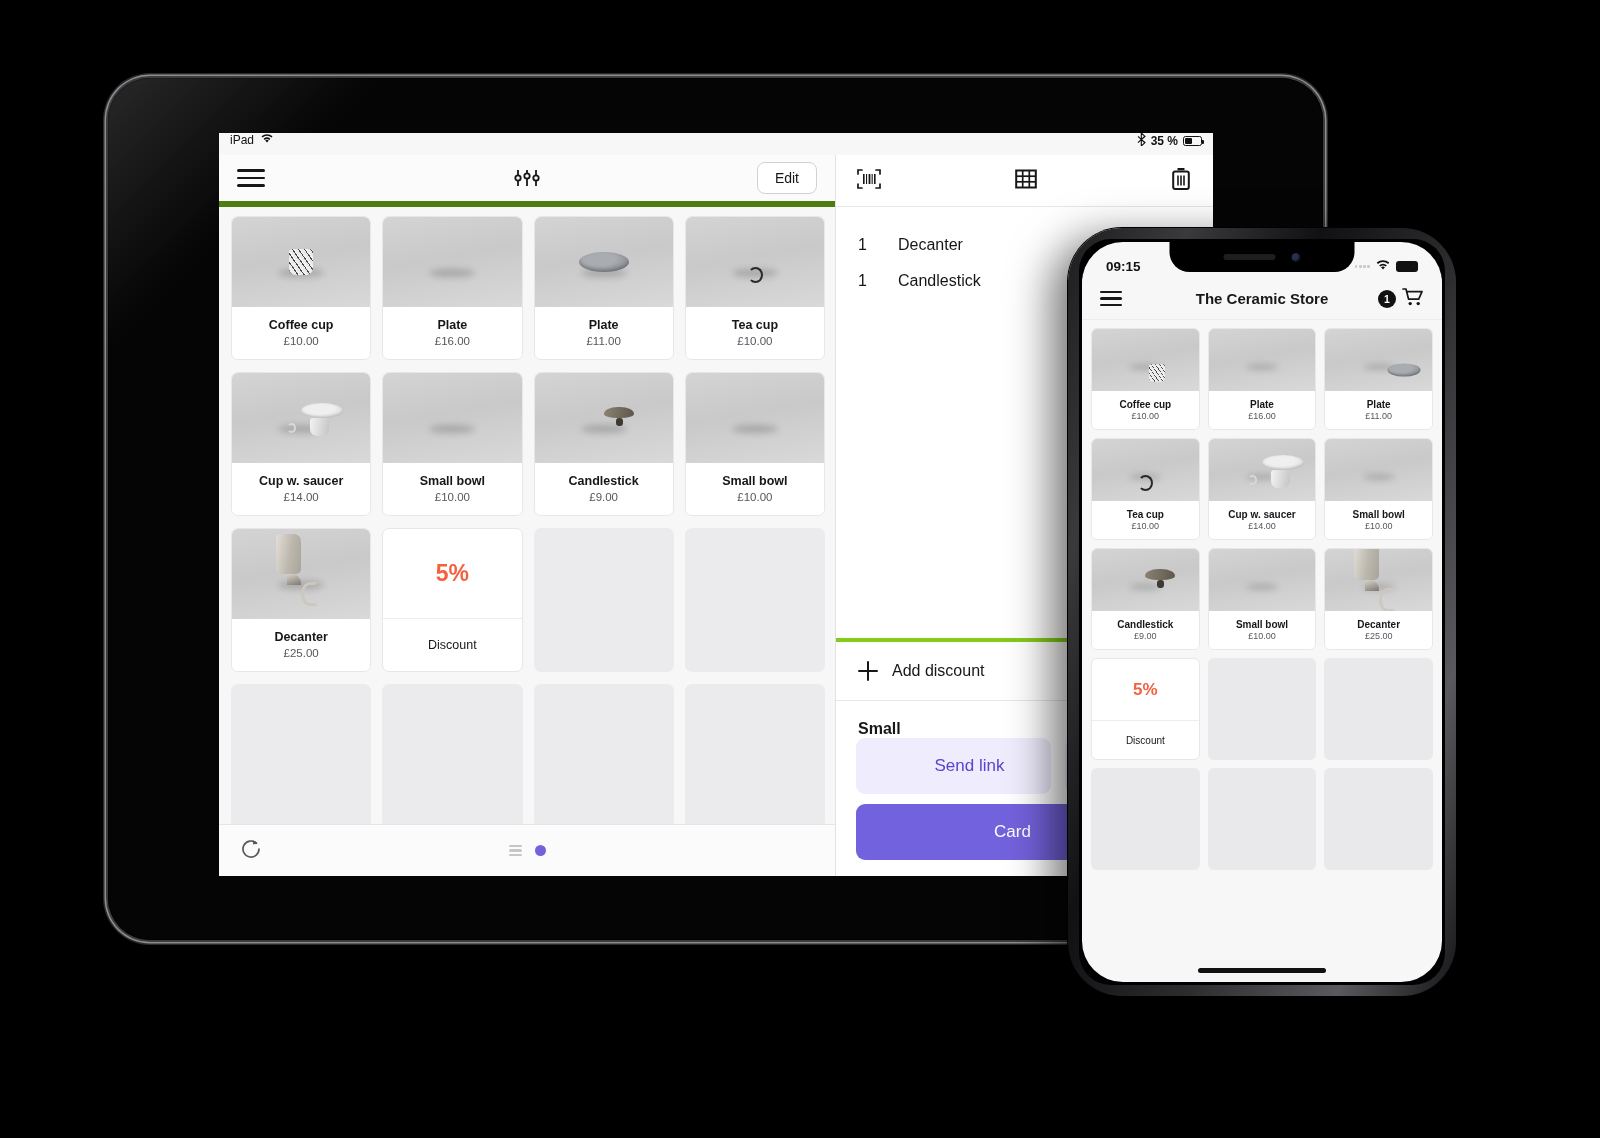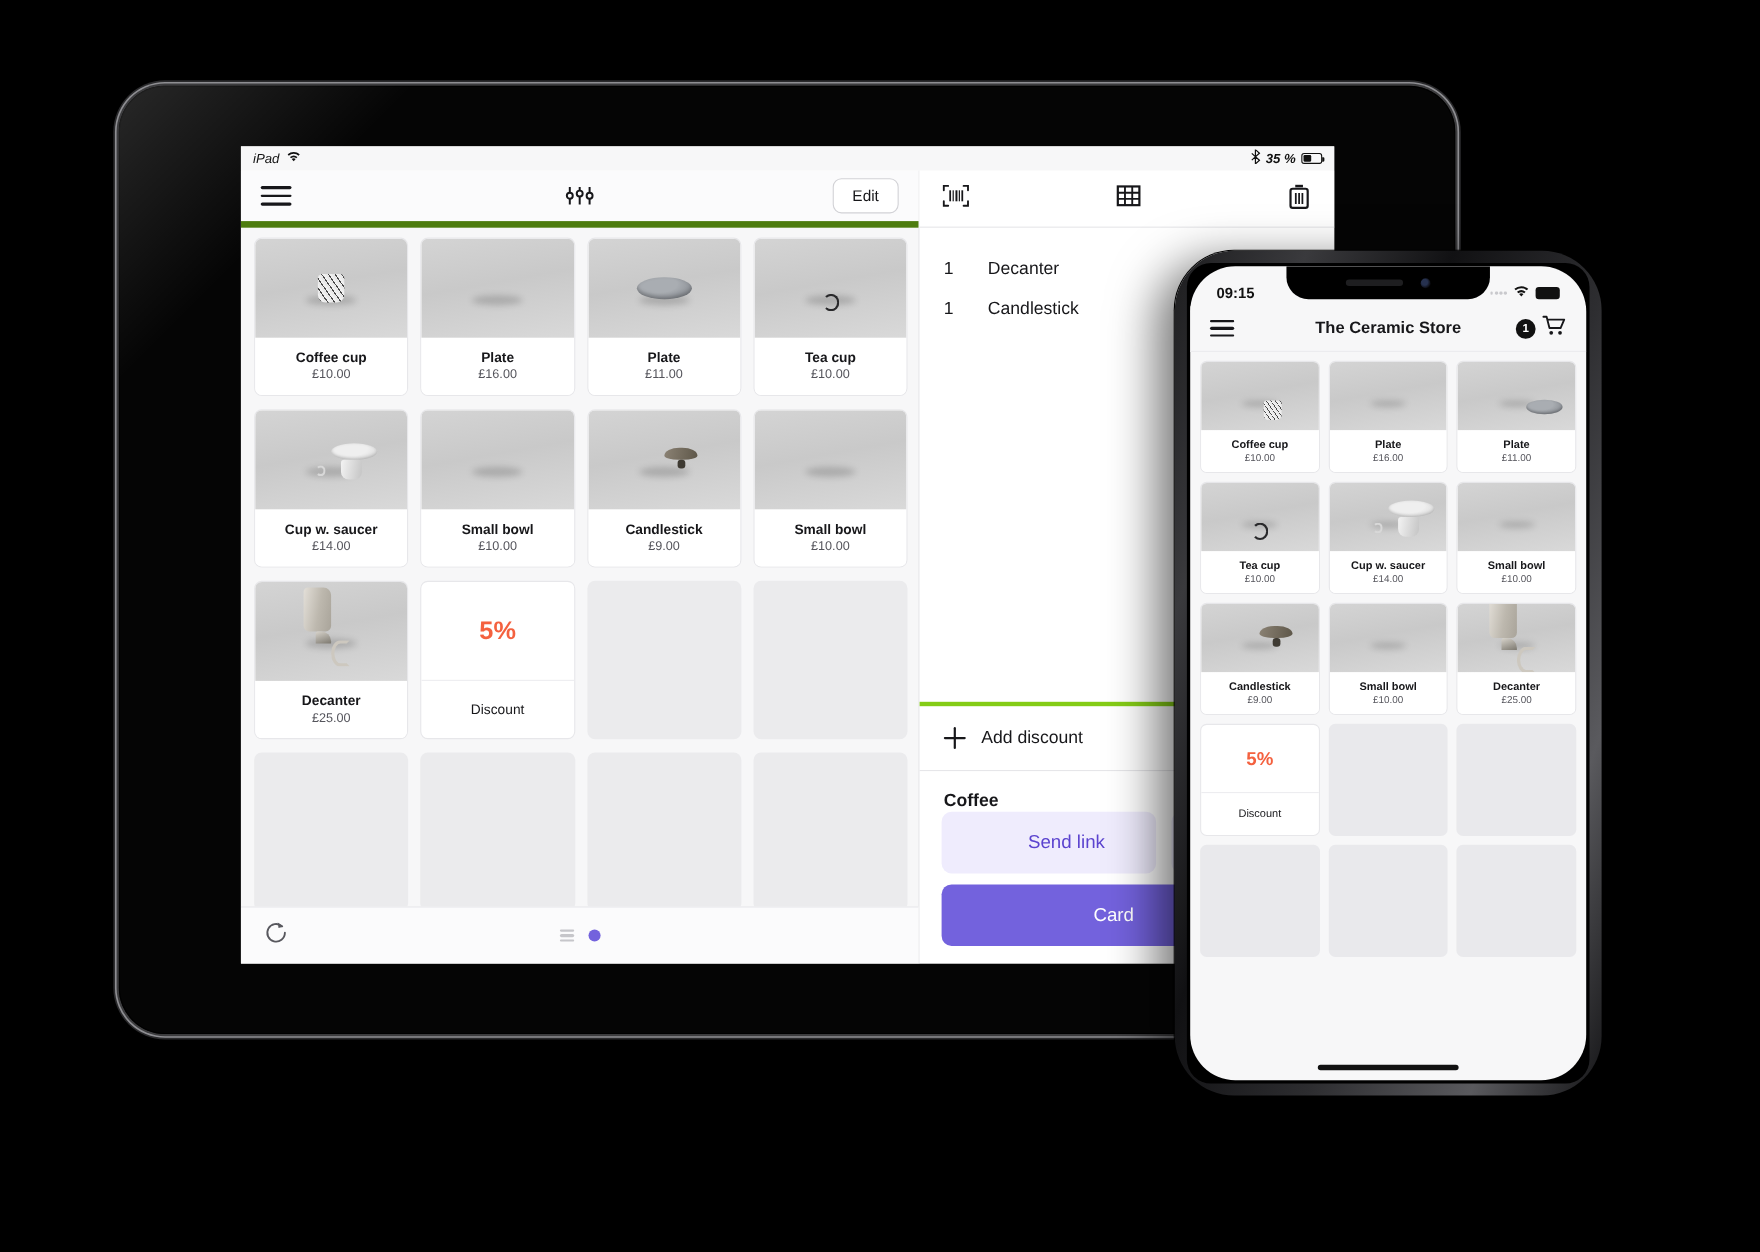--- a/index.html
+++ b/index.html
@@ -41,23 +41,23 @@
     left: 219px; top: 133px;
     width: 994px; height: 743px;
     background: #ffffff;
     display: flex; flex-direction: column;
     overflow: hidden;
   }
 
   
   .ipad-status {
     height: 22px; background: #f7f7f8;
-    display: flex; align-items: center;
+    display: flex; align-items: flex-start;
     padding: 0 11px; position: relative;
-    font-size: 12px; color: #111; font-weight: 400; font-style: italic;
+    font-size: 12px; color: #111; font-weight: 400;
   }
   .ipad-status .left { display: flex; align-items: center; gap: 6px; }
   .ipad-status .center {
     position: absolute; left: 0; right: 0; text-align: center;
     font-size: 12px; font-weight: 700; color: #111;
   }
   .ipad-status .right {
     margin-left: auto; display: flex; align-items: center; gap: 5px;
     font-size: 12px; font-weight: 600; position: relative; z-index: 2;
   }
@@ -190,21 +190,21 @@
   
   .phone-device {
     position: absolute; left: 1068px; top: 228px;
     width: 388px; height: 768px;
     border-radius: 54px;
     background: linear-gradient(110deg, #1d1d1f 0%, #3a3a3d 18%, #111113 38%, #2d2d30 60%, #5a5a5e 82%, #161618 100%);
     padding: 11px;
     box-shadow: 0 0 0 1px #000, -16px 10px 44px rgba(0,0,0,0.55);
   }
   .phone-inner {
-    width: 100%; height: 100%; border-radius: 22px;
+    width: 100%; height: 100%; border-radius: 32px;
     background: #000; padding: 3px;
   }
   .phone-screen {
     width: 100%; height: 100%; border-radius: 41px; background: #f7f7f8;
     position: relative; overflow: hidden; display:flex; flex-direction:column;
   }
   .notch {
     position: absolute; top: 0; left: 50%; transform: translateX(-50%);
     width: 185px; height: 30px; background: #000;
     border-radius: 0 0 20px 20px; z-index: 5;
@@ -551,21 +551,21 @@
               <span class="qty">1</span>
               <span class="nm">Candlestick</span>
             </div>
           </div>
 
         <div class="add-discount">
           <span class="plus"></span>
           <span>Add discount</span>
         </div>
 
-        <div class="total-row">Coffee</div>
+        <div class="total-row">Small</div>
 
         <div class="pay-area">
           <div class="pay-secondary">
             <button class="btn-soft">Send link</button>
             <button class="btn-soft second"></button>
           </div>
           <button class="btn-primary">Card</button>
         </div>
       </div>
     </div>

